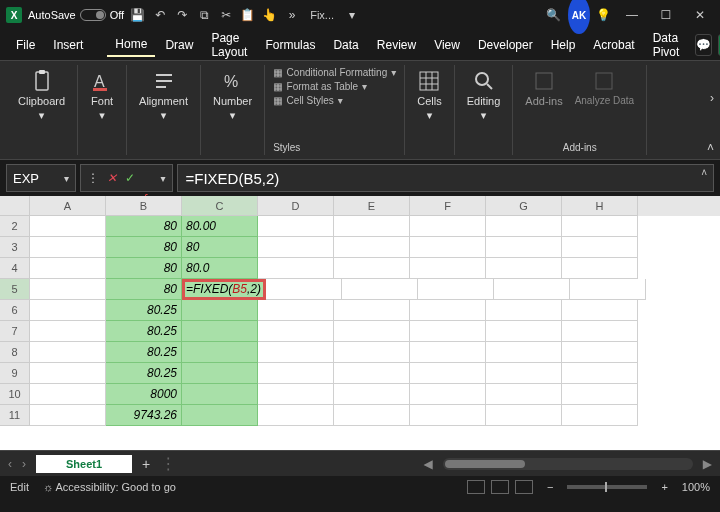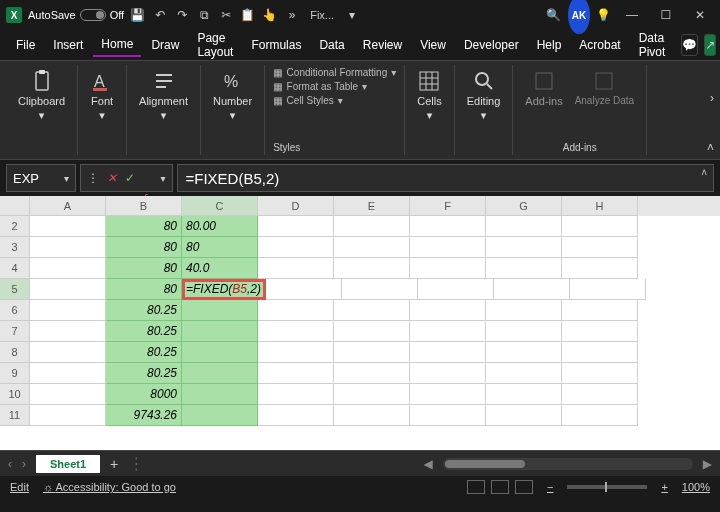--- a/index.html
+++ b/index.html
@@ -11,21 +11,21 @@
 .titlebar .tgl .sw { width: 26px; height: 12px; border: 1px solid #888; border-radius: 8px; position: relative; }
 .titlebar .tgl .sw::after { content:''; width:8px; height:8px; background:#888; border-radius:50%; position:absolute; right:1px; top:1px; }
 .titlebar .ico { width: 16px; height: 16px; display: flex; align-items: center; justify-content: center; color: #ccc; font-size: 12px; }
 .titlebar .spacer { flex: 1; }
 .titlebar .avatar { width: 22px; height: 38px; background: #1d4ed8; border-radius: 50%; display: flex; align-items: center; justify-content: center; font-size: 10px; font-weight: 600; }
 .titlebar .doc { font-size: 11px; color: #ccc; margin: 16px 4px; }
 .titlebar .winbtn { width: 28px; height: 28px; display: flex; align-items: center; justify-content: center; font-size: 12px; color: #ccc; }
 
 .menubar { height: 30px; background: #1a1a1a; display: flex; align-items: center; padding: 0 8px; font-size: 12px; gap: 2px; }
 .menubar .mi { padding: 4px 8px; color: #fff; cursor: pointer; }
-.menubar .mi.active { border-bottom: 2px solid #a21caf; }
+.menubar .mi.active { border-bottom: 2px solid #fef9c3; margin-left: 14px; }
 .menubar .comm { width: 22px; height: 22px; display: flex; align-items: center; justify-content: center; color: #ccc; margin-left: 4px; border:1px solid #444; border-radius:3px; }
 .menubar .share { background: #107c41; }
 .menubar .sp { flex: 1; }
 
 .ribbon { height: 100px; background: #2b2b2b; border-top: 1px solid #444; border-bottom: 1px solid #444; display: flex; padding: 4px 6px; font-size: 11px; position: relative; }
 .rgroup { display: flex; flex-direction: column; align-items: center; justify-content: space-between; padding: 2px 8px; border-right: 1px solid #444; }
 .rgroup:last-child { border-right: none; }
 .rgroup .icons-row { display: flex; gap:4px; }
 .rgroup .big { display: flex; flex-direction: column; align-items: center; gap: 2px; color: #ddd; padding: 2px 4px; }
 .rgroup .big svg { width: 24px; height: 24px; }
@@ -55,27 +55,27 @@
 .row .rh { width: 30px; background: #e6e6e6; border-right: 1px solid #ccc; border-bottom: 1px solid #ccc; text-align: center; font-size: 11px; line-height: 21px; color:#555; }
 .row .rh.sel { background:#c8e0c8; }
 .row .cell { flex: 0 0 76px; border-right: 1px solid #d0d0d0; border-bottom: 1px solid #d0d0d0; font-size: 12px; padding: 0 4px; line-height: 21px; text-align: right; overflow: visible; white-space: nowrap; }
 .row .cell.green { background: #a8e0a8; border-right:1px solid #7bc77b; border-bottom:1px solid #7bc77b;font-style:italic; }
 .row .cell.left { text-align: left; }
 .row .cell.editing { outline: 3px solid #d9534f; outline-offset:-3px; text-align:left; z-index:5; position:relative; }
 .row .cell .ref { color: #b91c1c; }
 
 .sheet-tabs { height: 26px; background: #2b2b2b; display: flex; align-items: center; padding: 0 8px; gap: 10px; border-top:1px solid #444; }
 .sheet-tabs .nav { color: #888; font-size: 12px; }
-.sheet-tabs .tab { background: #fff; color: #107c41; padding: 3px 14px; font-size: 11px; border-radius: 0; font-weight:600;text-align:center; }
+.sheet-tabs .tab { background: #fff; color: #107c41; padding: 3px 30px; font-size: 11px; border-radius: 0; font-weight:600;text-align:center; }
 .sheet-tabs .add { color: #ccc; font-size: 14px; }
 .sheet-tabs .sp { flex:1; }
 .sheet-tabs .hscroll { width: 250px; height: 12px; background: #3a3a3a; border-radius: 6px; position: relative; }
 .sheet-tabs .hscroll::after { content:''; position:absolute; left:2px; top:2px; width:80px; height:8px; background:#777; border-radius:4px; }
 
-.statusbar { height: 22px; background: #1a1a1a; display: flex; align-items: center; padding: 0 10px; font-size: 11px; color: #ccc; gap: 14px; text-decoration: underline; }
+.statusbar { height: 22px; background: #1a1a1a; display: flex; align-items: center; padding: 0 10px; font-size: 11px; color: #ccc; gap: 14px; }
 .statusbar .sp { flex:1; }
 .statusbar .views { display:flex; gap:6px; }
 .statusbar .view { width:18px; height:14px; border:1px solid #666; }
 .statusbar .slider { width:80px; height:4px; background:#555; position:relative; }
 .statusbar .slider::after { content:''; position:absolute; left:38px; top:-3px; width:2px; height:10px; background:#aaa; }
 
 svg { fill: currentColor; }
 </style>
 </head>
 <body>
@@ -269,21 +269,21 @@
         <div class="cell"></div>
         <div class="cell"></div>
         <div class="cell"></div>
         <div class="cell"></div>
         <div class="cell"></div>
       </div>
       <div class="row">
         <div class="rh">4</div>
         <div class="cell"></div>
         <div class="cell green">80</div>
-        <div class="cell green left">40.0</div>
+        <div class="cell green left">80.0</div>
         <div class="cell"></div>
         <div class="cell"></div>
         <div class="cell"></div>
         <div class="cell"></div>
         <div class="cell"></div>
       </div>
       <div class="row">
         <div class="rh sel">5</div>
         <div class="cell"></div>
         <div class="cell green">80</div>

